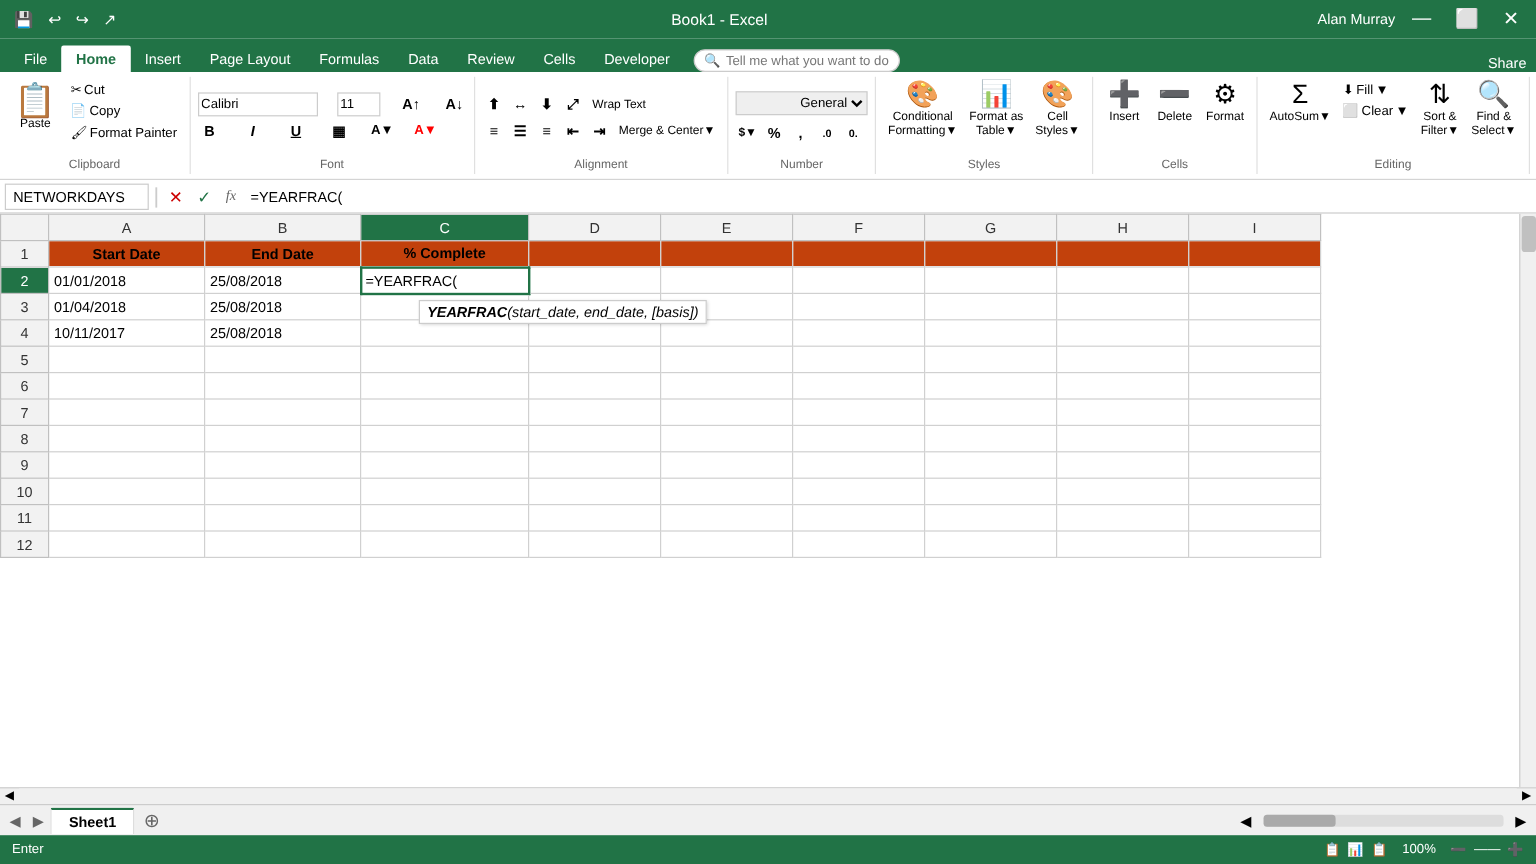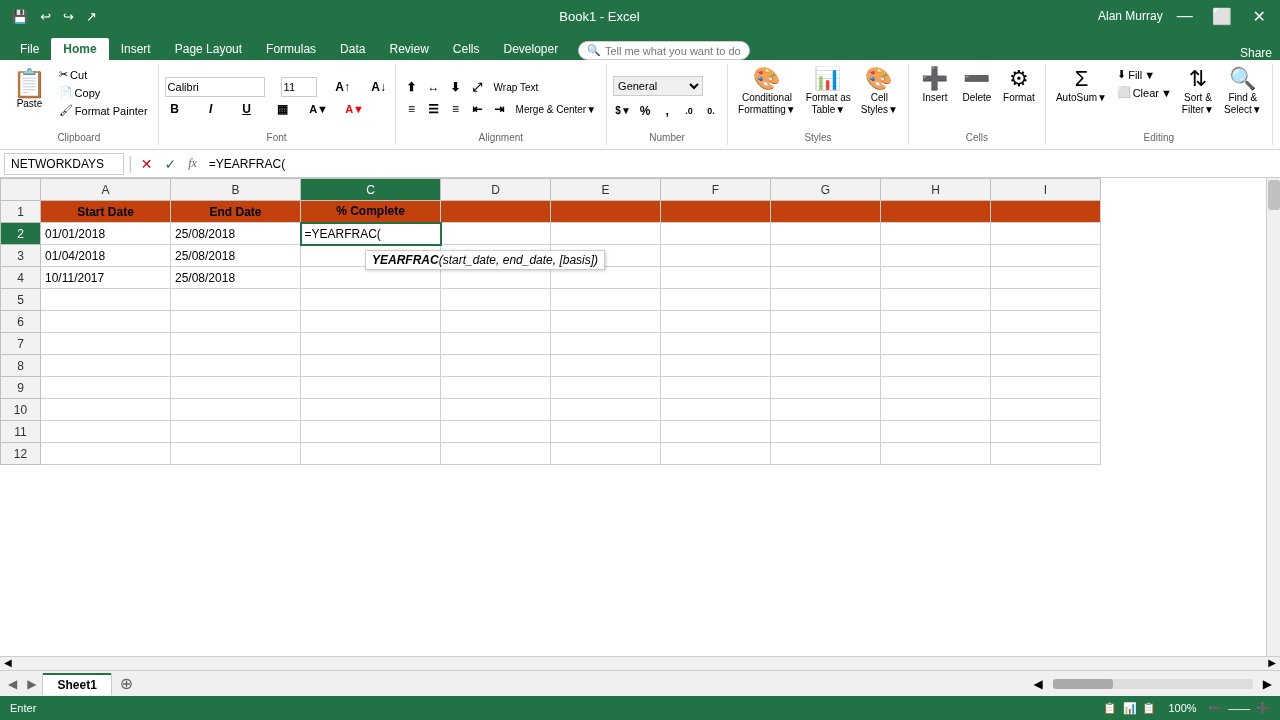--- a/index.html
+++ b/index.html
@@ -382,21 +382,21 @@
         <div class="ribbon-btn-small">
           <span style="font-size:10px;">Merge &amp; Center▼</span>
         </div>
       </div>
     </div>
     <div class="ribbon-group-label">Alignment</div>
   </div>
 
   <div class="ribbon-group" style="min-width:100px;">
     <div class="ribbon-group-content" style="flex-direction:column;">
-      <select style="font-size:11px; height:20px; width:90px; border:1px solid #ccc;">
+      <select style="font-size:11px; height:20px; width:110px; border:1px solid #ccc;text-align:right;">
         <option>General</option>
         <option>Number</option>
         <option>Currency</option>
         <option>Accounting</option>
         <option>Short Date</option>
         <option>Percentage</option>
       </select>
       <div class="align-row" style="margin-top:3px;">
         <button class="fmt-btn" style="font-size:10px;">$▼</button>
         <button class="fmt-btn">%</button>
@@ -643,21 +643,21 @@
               <td class="cell"></td>
               <td class="cell"></td>
               <td class="cell"></td>
               <td class="cell"></td>
               <td class="cell"></td>
               <td class="cell"></td>
             </tr>
           </tbody>
       </table>
 
-      <div class="tooltip-box" style="position:absolute; top:72px; left:365px;">
+      <div class="tooltip-box" style="position:absolute; top:72px; left:349px;">
         <span class="bold-part">YEARFRAC</span><span>(start_date, end_date, [basis])</span>
       </div>
     </div>
 
     <div class="v-scrollbar" style="width:14px; background:#f0f0f0; border-left:1px solid #ccc;">
       <div style="width:12px; height:30px; background:#c0c0c0; margin:2px 1px; border-radius:3px;"></div>
     </div>
   </div>
 
   <div style="height:14px; background:#f0f0f0; border-top:1px solid #ccc; display:flex;">

